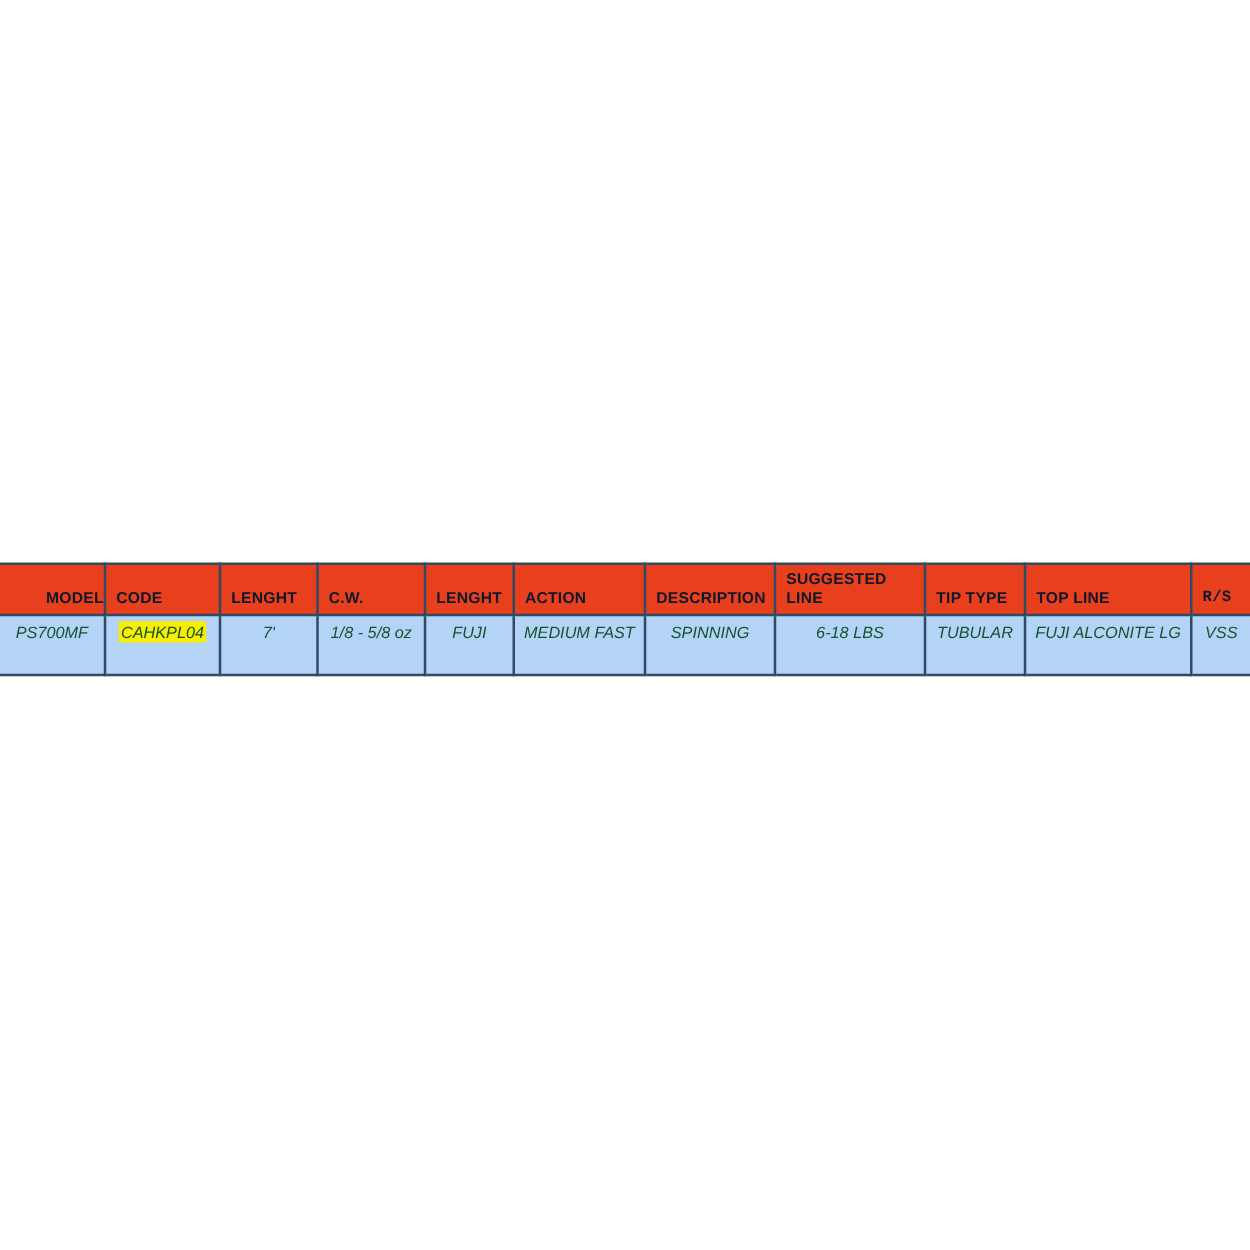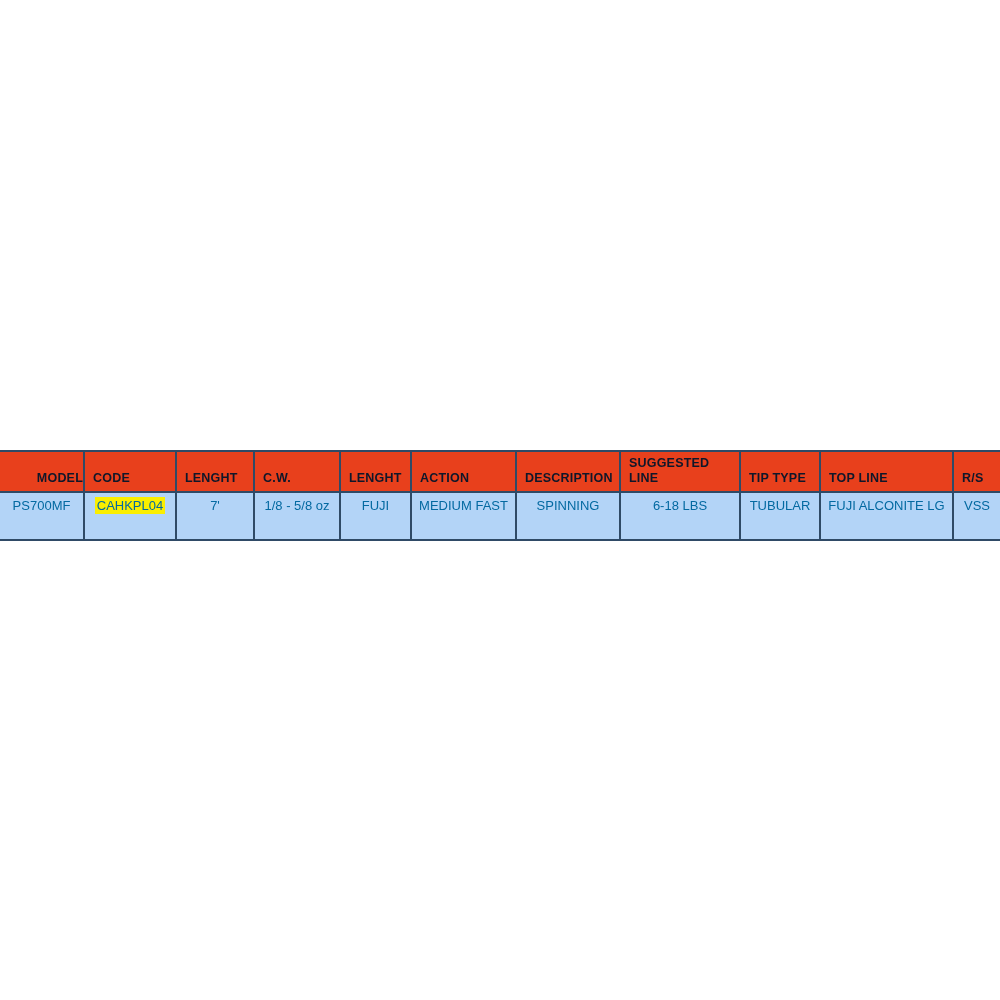--- a/index.html
+++ b/index.html
@@ -48,36 +48,38 @@
     border-top: 2px solid #2f4a66;
     border-bottom: 2px solid #2f4a66;
     line-height: 1.18;
   }
   table.spec-table thead th.first-col {
     border-left: none;
     text-align: right;
   }
   table.spec-table thead th.last-col {
     border-right: none;
+    font-family: Liberation Mono, monospace;
   }
 
   
   table.spec-table tbody td {
     background: #b3d4f7;
-    color: #0369a1;
+    color: #14532d;
     font-size: 13px;
     text-align: center;
     vertical-align: top;
     padding: 4px 3px 10px 3px;
     height: 48px;
     box-sizing: border-box;
     border-left: 2px solid #2f4a66;
     border-right: 2px solid #2f4a66;
     border-bottom: 2px solid #2f4a66;
     line-height: 1.45;
+    font-style: italic;
   }
   table.spec-table tbody td.first-col {
     border-left: none;
   }
   table.spec-table tbody td.last-col {
     border-right: none;
   }
 
   .hl {
     background: #faee00;

